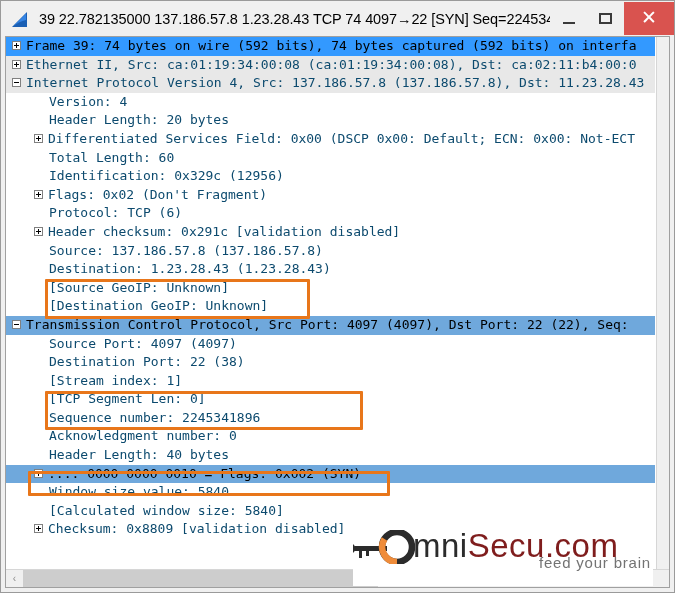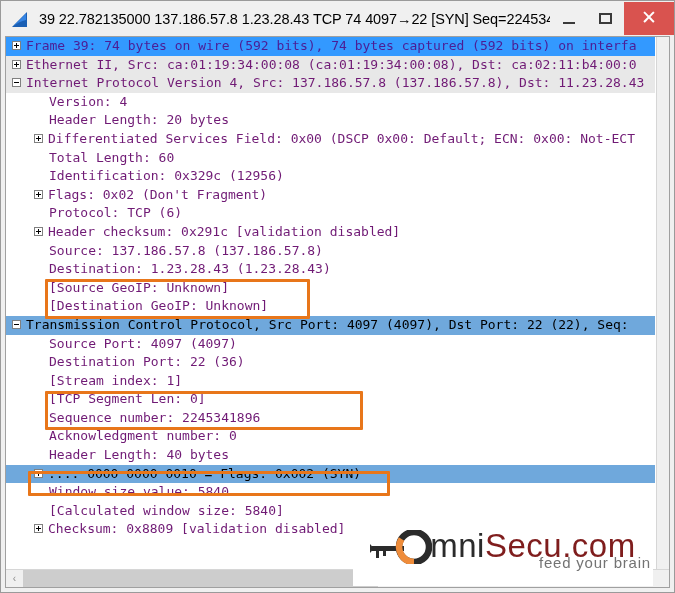--- a/index.html
+++ b/index.html
@@ -106,28 +106,28 @@
     overflow: hidden;
     border-right: 1px solid #ffffff;
   }
   .row {
     position: relative;
     height: 18.6px;
     line-height: 18.6px;
     white-space: nowrap;
     font-family: "DejaVu Sans Mono", monospace;
     font-size: 13px;
-    color: #701a75;
+    color: #0c4a6e;
     padding-left: 6px;
     box-sizing: border-box;
     overflow: hidden;
   }
   .row.sel-strong {
     background: #3399ff;
-    color: #4c1d95;
+    color: #000000;
   }
   .row.sel-light {
     background: #6fa8dc;
     color: #000000;
   }
   .row.shade {
     background: #e8e8e8;
   }
   .row .txt {
     display: inline-block;
@@ -234,21 +234,20 @@
     pointer-events: none;
   }
   .wm-row1 {
     position: absolute;
     left: 0;
     top: 2px;
     height: 38px;
     width: 100%;
     display: flex;
     align-items: center;
-    justify-content: center;
   }
   .wm-key {
     flex: 0 0 auto;
     margin-right: -2px;
     margin-top: 4px;
   }
   .wm-text {
     font-family: "Liberation Sans", sans-serif;
     font-size: 33px;
     line-height: 1;
@@ -306,21 +305,21 @@
         <div class="row ind1"><span class="tgl-space"></span><span class="txt">Identification: 0x329c (12956)</span></div>
         <div class="row ind1"><span class="tgl plus"></span><span class="txt">Flags: 0x02 (Don't Fragment)</span></div>
         <div class="row ind1"><span class="tgl-space"></span><span class="txt">Protocol: TCP (6)</span></div>
         <div class="row ind1"><span class="tgl plus"></span><span class="txt">Header checksum: 0x291c [validation disabled]</span></div>
         <div class="row ind1"><span class="tgl-space"></span><span class="txt">Source: 137.186.57.8 (137.186.57.8)</span></div>
         <div class="row ind1"><span class="tgl-space"></span><span class="txt">Destination: 1.23.28.43 (1.23.28.43)</span></div>
         <div class="row ind1"><span class="tgl-space"></span><span class="txt">[Source GeoIP: Unknown]</span></div>
         <div class="row ind1"><span class="tgl-space"></span><span class="txt">[Destination GeoIP: Unknown]</span></div>
         <div class="row ind0 sel-light"><span class="tgl"></span><span class="txt">Transmission Control Protocol, Src Port: 4097 (4097), Dst Port: 22 (22), Seq:</span></div>
         <div class="row ind1"><span class="tgl-space"></span><span class="txt">Source Port: 4097 (4097)</span></div>
-        <div class="row ind1"><span class="tgl-space"></span><span class="txt">Destination Port: 22 (36)</span></div>
+        <div class="row ind1"><span class="tgl-space"></span><span class="txt">Destination Port: 22 (38)</span></div>
         <div class="row ind1"><span class="tgl-space"></span><span class="txt">[Stream index: 1]</span></div>
         <div class="row ind1"><span class="tgl-space"></span><span class="txt">[TCP Segment Len: 0]</span></div>
         <div class="row ind1"><span class="tgl-space"></span><span class="txt">Sequence number: 2245341896</span></div>
         <div class="row ind1"><span class="tgl-space"></span><span class="txt">Acknowledgment number: 0</span></div>
         <div class="row ind1"><span class="tgl-space"></span><span class="txt">Header Length: 40 bytes</span></div>
         <div class="row ind1 sel-light"><span class="tgl plus"></span><span class="txt">.... 0000 0000 0010 = Flags: 0x002 (SYN)</span></div>
         <div class="row ind1"><span class="tgl-space"></span><span class="txt">Window size value: 5840</span></div>
         <div class="row ind1"><span class="tgl-space"></span><span class="txt">[Calculated window size: 5840]</span></div>
         <div class="row ind1"><span class="tgl plus"></span><span class="txt">Checksum: 0x8809 [validation disabled]</span></div>
       </div>

